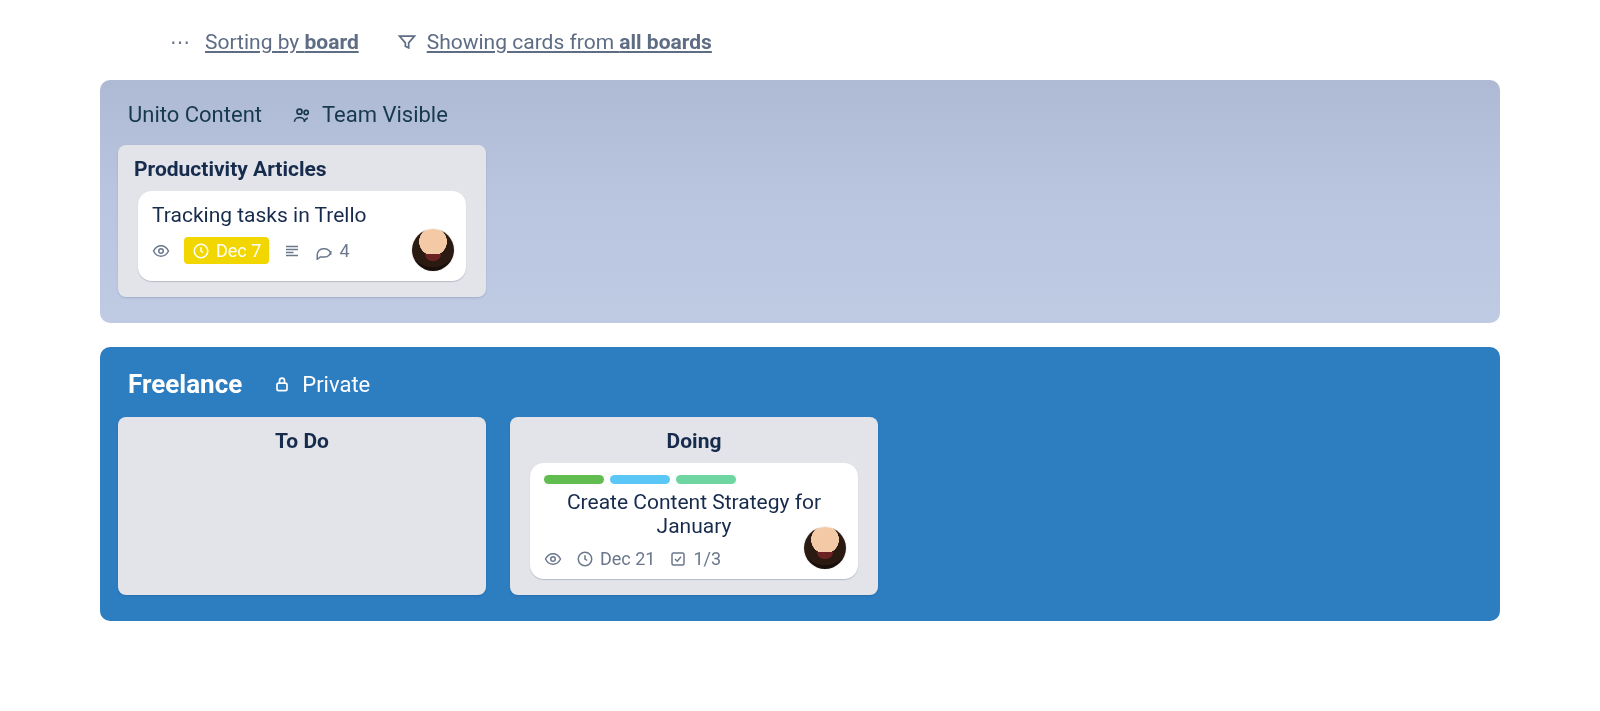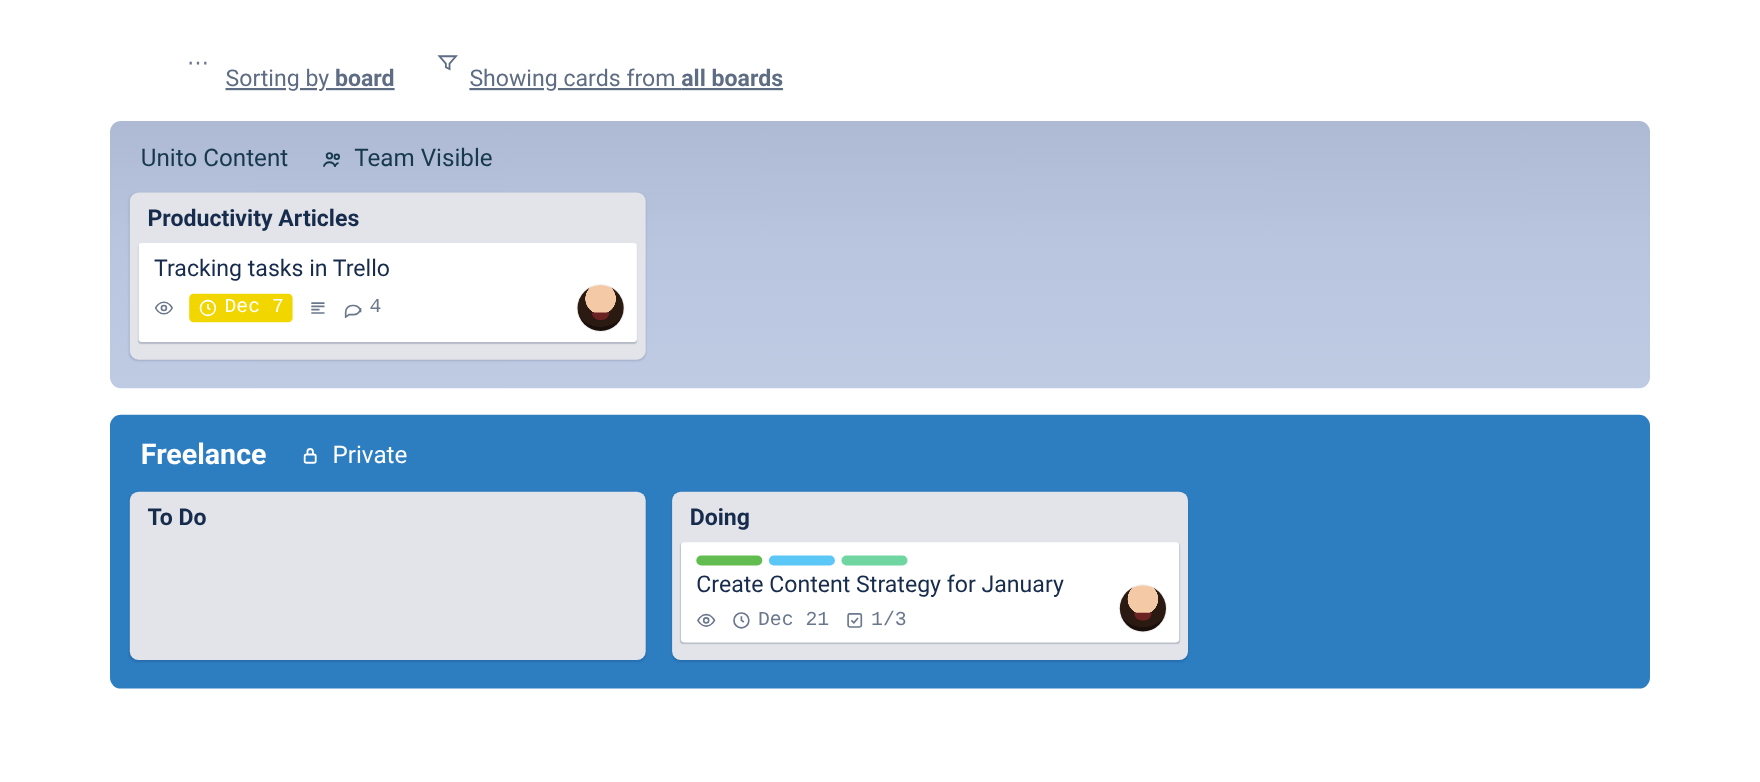--- a/index.html
+++ b/index.html
@@ -20,82 +20,82 @@
     color: #5e6c84;
     font-size: 21px;
   }
   .filter-item {
     display: inline-flex;
     align-items: center;
     gap: 10px;
     color: #5e6c84;
     cursor: pointer;
   }
-  .filter-item .txt { text-decoration: underline; margin-top: 30px; }
+  .filter-item .txt { text-decoration: underline; }
   .filter-item .txt .strong { font-weight: 700; }
   .filter-item svg { width: 20px; height: 20px; fill: none; stroke: #5e6c84; stroke-width: 2; }
   .dots { color: #6b778c; font-size: 20px; letter-spacing: 1px; padding-right: 4px; }
 
   .board {
     border-radius: 10px;
     padding: 20px 18px 26px;
     margin-bottom: 24px;
   }
   .board-sky {
     background: linear-gradient(180deg, #aeb9d3 0%, #b9c5df 45%, #bfcbe3 100%);
   }
-  .board-blue { background: #2d7dc1; }
+  .board-blue { background: #2d7dc1; text-align: center; }
 
   .board-header {
     display: flex;
     align-items: center;
     gap: 30px;
     padding: 2px 10px 18px;
   }
   .board-title { font-size: 26px; font-weight: 700; }
   .board-sky .board-title, .board-sky .board-meta { color: #17394d; }
   .board-blue .board-title, .board-blue .board-meta { color: #ffffff; }
   .board-meta { display: inline-flex; align-items: center; gap: 10px; font-size: 22px; font-weight: 400; }
   .board-meta svg { width: 20px; height: 20px; }
   .board-sky .board-meta svg { stroke: #17394d; fill: none; stroke-width: 2; }
   .board-blue .board-meta svg { stroke: #ffffff; fill: none; stroke-width: 2; }
 
   .lists-row { display: flex; gap: 24px; }
 
   .list {
-    width: 469px;
+    width: 368px;
     background: #e2e4e9;
     border-radius: 8px;
     padding: 0 0 8px;
     box-shadow: 0 1px 2px rgba(9,30,66,.15);
   }
   .list-title {
     font-size: 21px;
     font-weight: 700;
     color: #172b4d;
     padding: 12px 16px 10px;
   }
   .card {
     background: #fff;
-    margin: 0 8px 8px;
-    border-radius: 3px;
+    margin: 0 20px 8px;
+    border-radius: 14px;
     padding: 12px 14px 10px;
     box-shadow: 0 1px 1px rgba(9,30,66,.2);
     cursor: pointer;
     position: relative;
     min-height: 90px;
   }
   .labels-row { display: flex; gap: 6px; margin-bottom: 6px; }
   .label-pill { height: 9px; width: 60px; border-radius: 5px; }
   .lbl-green  { background: #61bd4f; }
   .lbl-sky    { background: #5ac7f7; }
   .lbl-mint   { background: #6fd6a1; }
 
   .card-title { font-size: 21px; color: #172b4d; margin-bottom: 10px; }
-  .badges { display: flex; align-items: center; gap: 14px; color: #6b778c; font-size: 18px; font-family: Liberation Mono, monospace; }
+  .badges { display: flex; align-items: center; gap: 14px; color: #6b778c; font-size: 18px; }
   .badges svg { width: 18px; height: 18px; stroke: #6b778c; fill: none; stroke-width: 2; vertical-align: middle; }
   .badge { display: inline-flex; align-items: center; gap: 6px; }
 
   .due-yellow {
     background: #f2d600;
     color: #fff;
     border-radius: 4px;
     padding: 3px 8px;
   }
   .due-yellow svg { stroke: #fff; }

